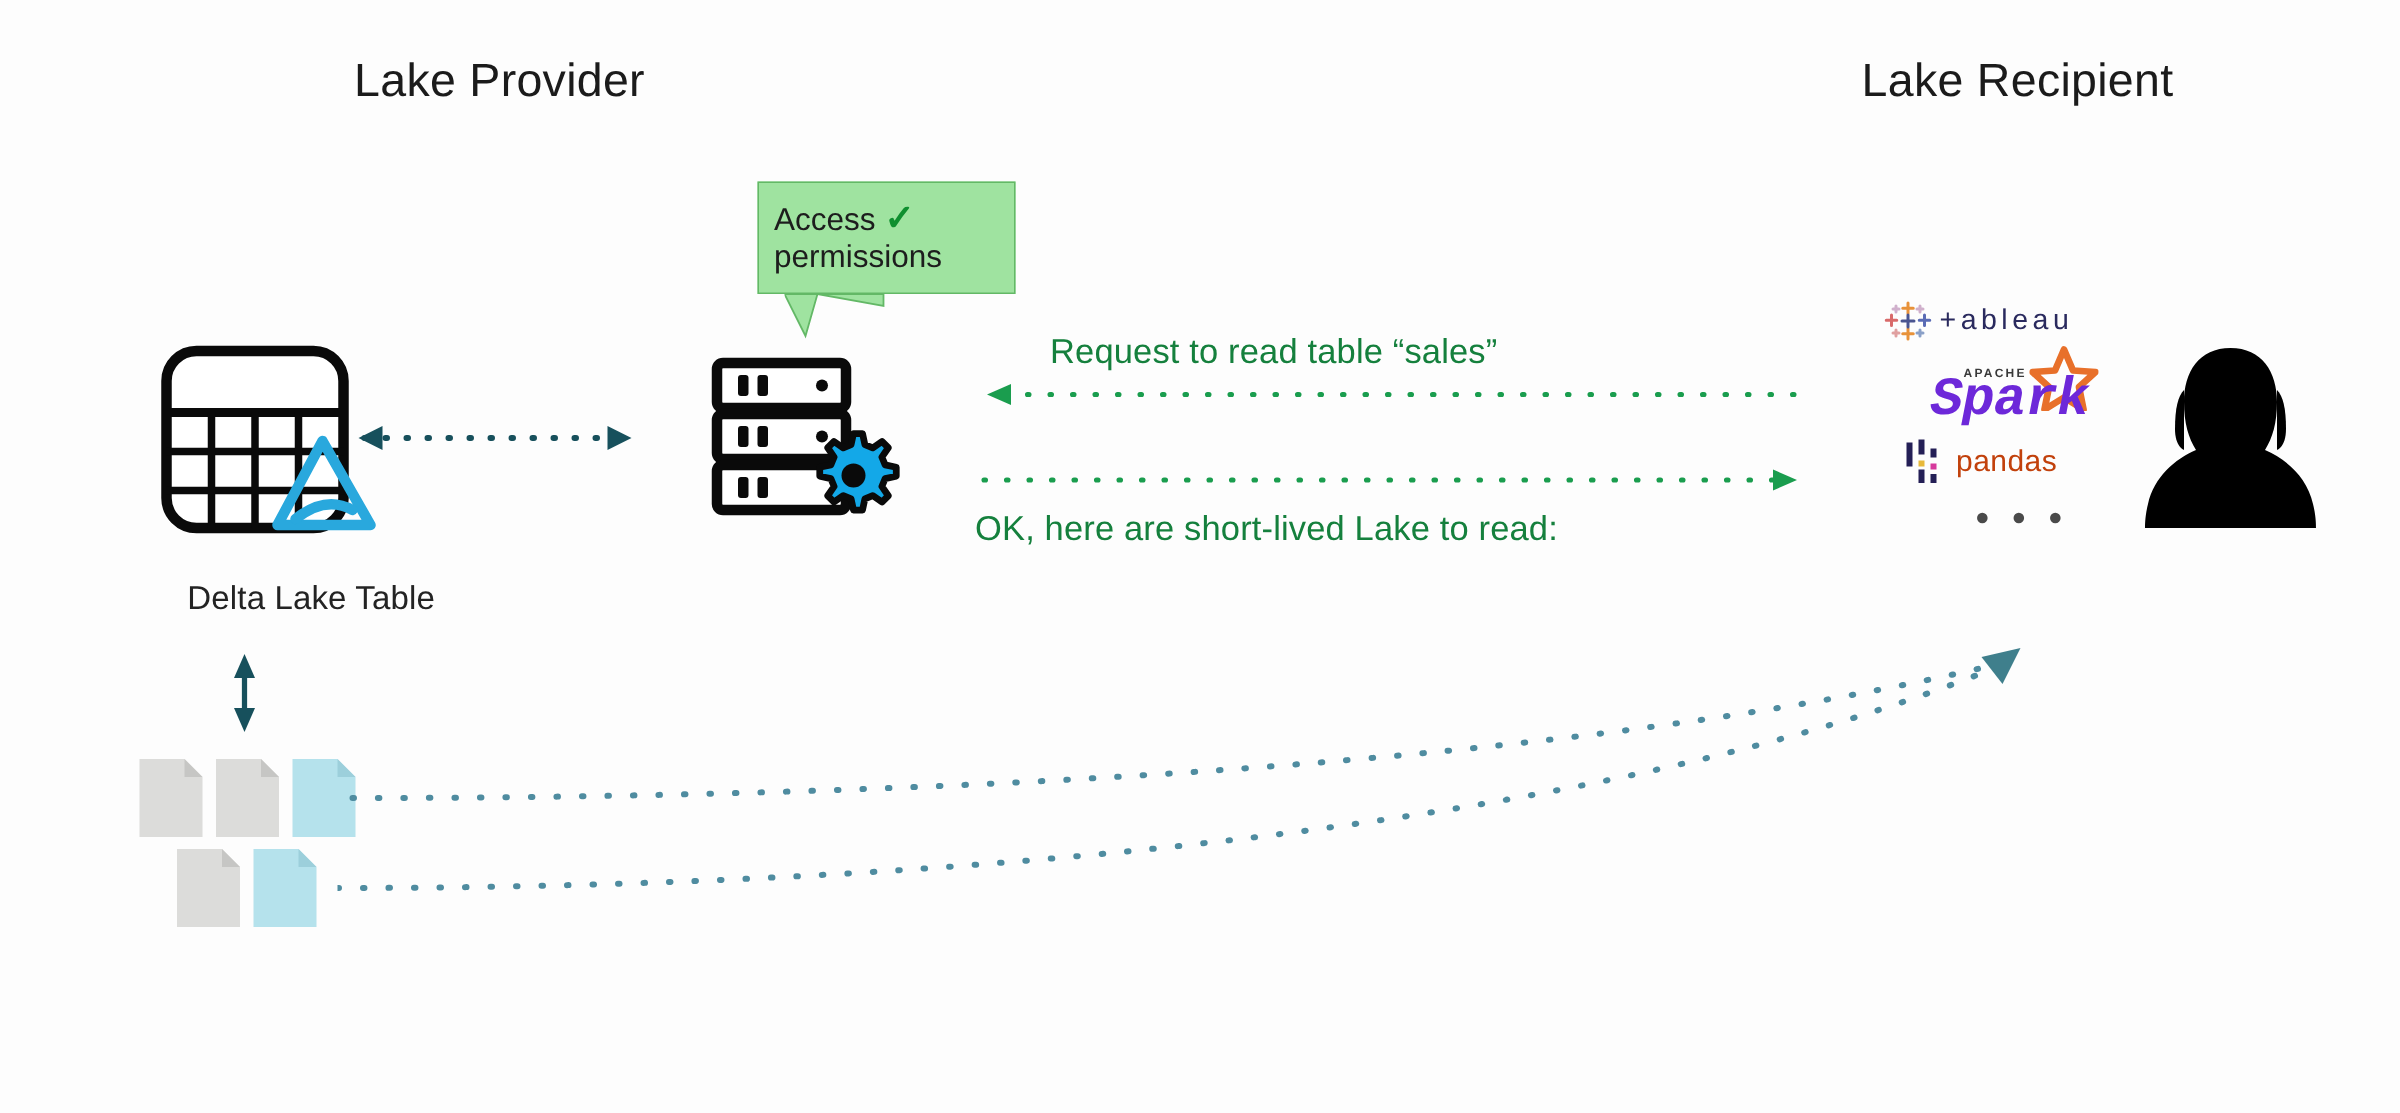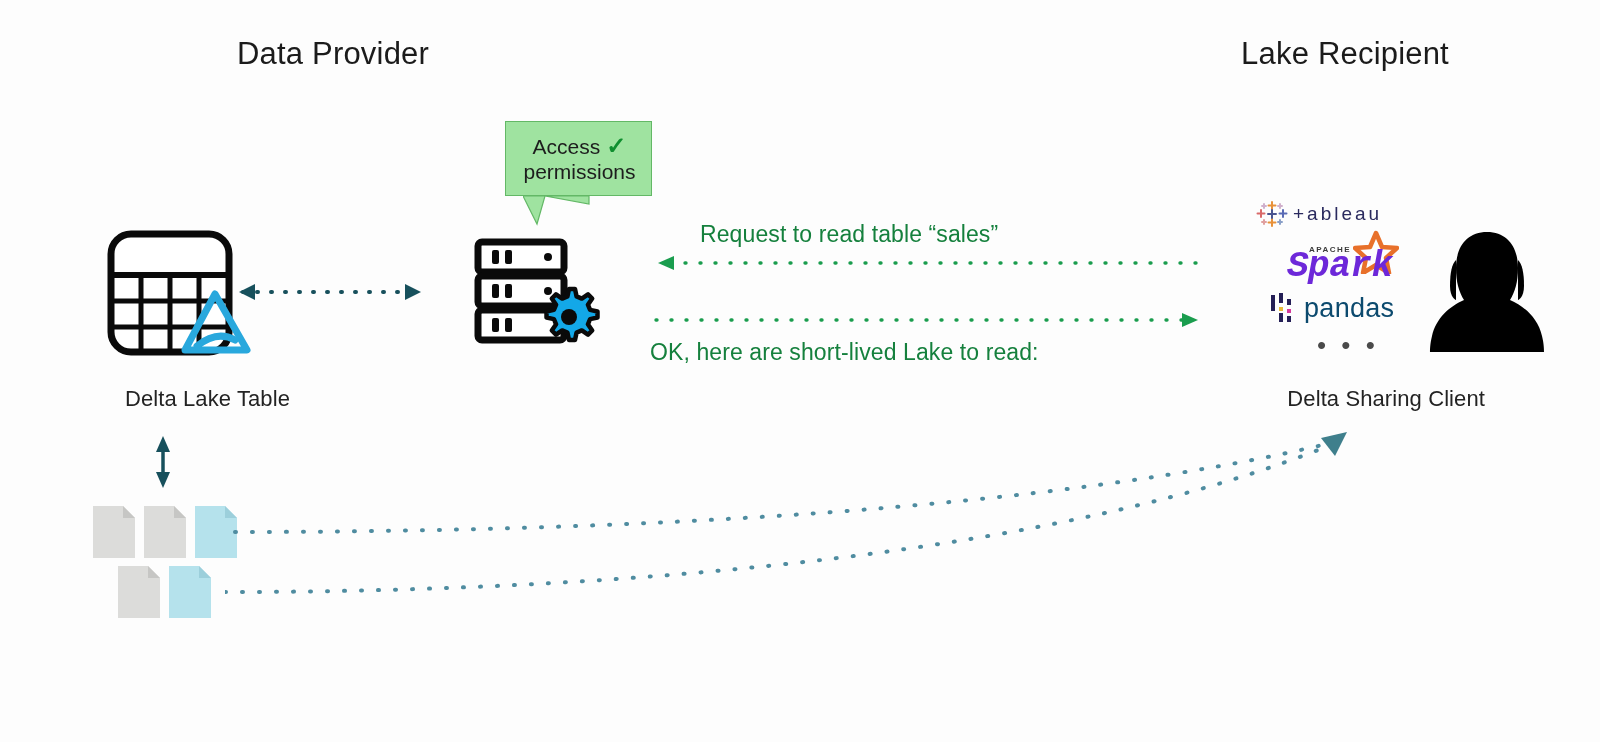--- a/index.html
+++ b/index.html
@@ -33,26 +33,26 @@
   .node-caption {
     font-size: 22px;
     color: #232323;
     white-space: nowrap;
     text-align: right;
     letter-spacing: 0.1px;
   }
 
   
   .callout {
-    width: 147px;
+    width: 172px;
     background: #9fe3a0;
     border: 1px solid #63b866;
     box-sizing: border-box;
     padding: 10px 8px 10px 10px;
-    text-align: center;
+    text-align: left;
     line-height: 1.18;
   }
   .callout-text {
     font-size: 21px;
     color: #1d1d1d;
     display: inline;
   }
   .callout-check {
     font-size: 24px;
     color: #0f8f2f;
@@ -94,36 +94,36 @@
     letter-spacing: -0.5px;
   }
   .spark-apache {
     font-size: 8px;
     letter-spacing: 1.5px;
     color: #3a3a3a;
     font-weight: bold;
     font-style: normal;
   }
   .pandas-word {
-    font-size: 27px;
-    color: #0c4a6e;
+    font-size: 20px;
+    color: #c2410c;
     letter-spacing: 0.3px;
   }
   .ellipsis-dots {
     font-size: 26px;
     color: #4a4a4a;
     letter-spacing: 4px;
   }
 </style>
 </head>
 <body>
 
 <div id="canvas">
 
-  <div class="abs col-title" style="left:123px; top:36px; width:420px;">Data Provider</div>
+  <div class="abs col-title" style="left:123px; top:36px; width:420px;">Lake Provider</div>
 
   <div class="abs col-title" style="left:1125px; top:36px; width:440px;">Lake Recipient</div>
 
   <div class="abs" style="left:105px; top:228px; width:135px; height:135px;">
     <svg width="135" height="135" viewBox="0 0 135 135">
       <rect x="6" y="6" width="118" height="118" rx="20" ry="20" fill="#ffffff" stroke="#0a0a0a" stroke-width="7"></rect>
       <line x1="6" y1="47" x2="124" y2="47" stroke="#0a0a0a" stroke-width="6"></line>
       <line x1="6" y1="73" x2="124" y2="73" stroke="#0a0a0a" stroke-width="5"></line>
       <line x1="6" y1="99" x2="124" y2="99" stroke="#0a0a0a" stroke-width="5"></line>
       <line x1="36" y1="47" x2="36" y2="124" stroke="#0a0a0a" stroke-width="5"></line>
@@ -247,21 +247,20 @@
   </div>
 
   <svg class="abs" style="left:1428px; top:230px;" width="118" height="122" viewBox="0 0 118 122">
     <path d="M59 2 C38 2 28 18 28 38 C28 52 31 62 36 70 C22 76 8 88 4 106
              C2 114 2 120 2 122 L116 122 C116 120 116 114 114 106
              C110 88 96 76 82 70 C87 62 90 52 90 38 C90 18 80 2 59 2 Z" fill="#000000"></path>
     <path d="M28 30 L28 70 C28 70 22 68 22 56 C22 42 24 34 28 30 Z" fill="#000000"></path>
     <path d="M90 30 L90 70 C90 70 96 68 96 56 C96 42 94 34 90 30 Z" fill="#000000"></path>
   </svg>
 
-  <div class="abs node-caption" style="left:1205px; top:386px; width:280px;">Delta Sharing Client</div>
 
   <svg class="abs" style="left:150px; top:434px;" width="26" height="56">
     <line x1="13" y1="14" x2="13" y2="42" stroke="#17505c" stroke-width="3.5"></line>
     <path d="M13 2 L6 18 L20 18 Z" fill="#17505c"></path>
     <path d="M13 54 L6 38 L20 38 Z" fill="#17505c"></path>
   </svg>
 
   <svg class="abs" style="left:92px; top:505px;" width="44" height="54" viewBox="0 0 44 54">
     <path d="M1 1 L31 1 L43 13 L43 53 L1 53 Z" fill="#dcdcda"></path>
     <path d="M31 1 L43 13 L31 13 Z" fill="#c6c6c4"></path>

